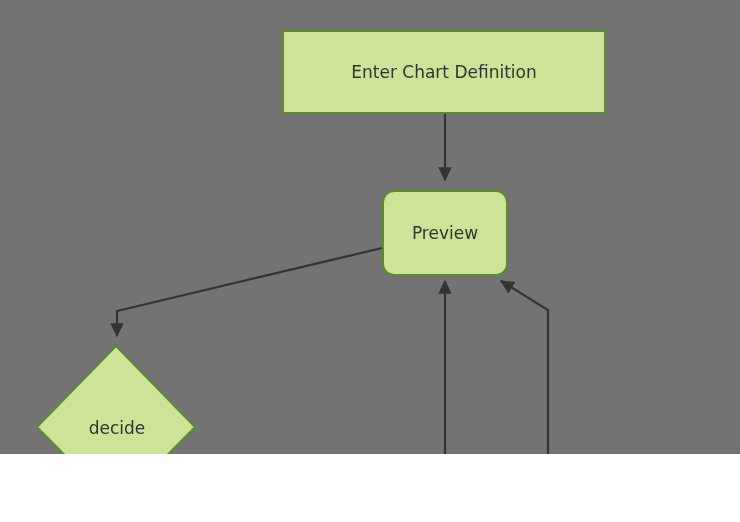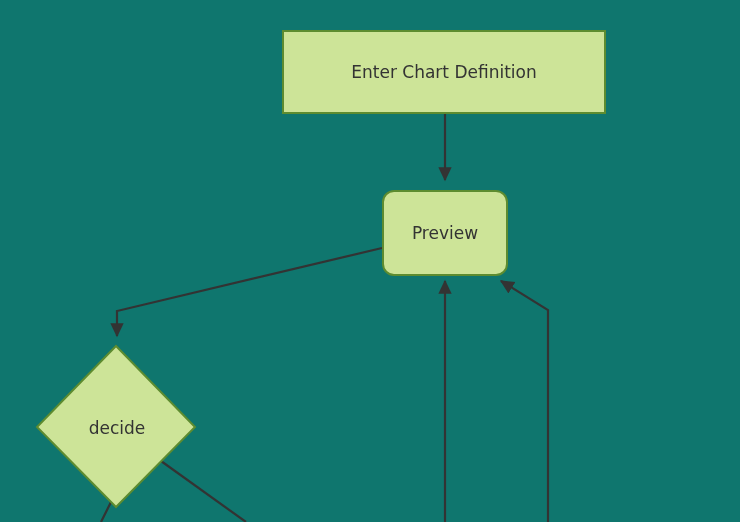--- a/index.html
+++ b/index.html
@@ -6,22 +6,22 @@
     margin: 0;
     padding: 0;
     background: #ffffff;
   }
   body {
     font-family: "DejaVu Sans", "Liberation Sans", sans-serif;
   }
   #canvas {
     position: relative;
     width: 740px;
-    height: 522px;
-    background: #0f766e;
+    height: 454px;
+    background: #737373;
     overflow: hidden;
   }
   #flow-svg {
     position: absolute;
     left: 0;
     top: 0;
     width: 740px;
     height: 522px;
   }
   .node-label {

